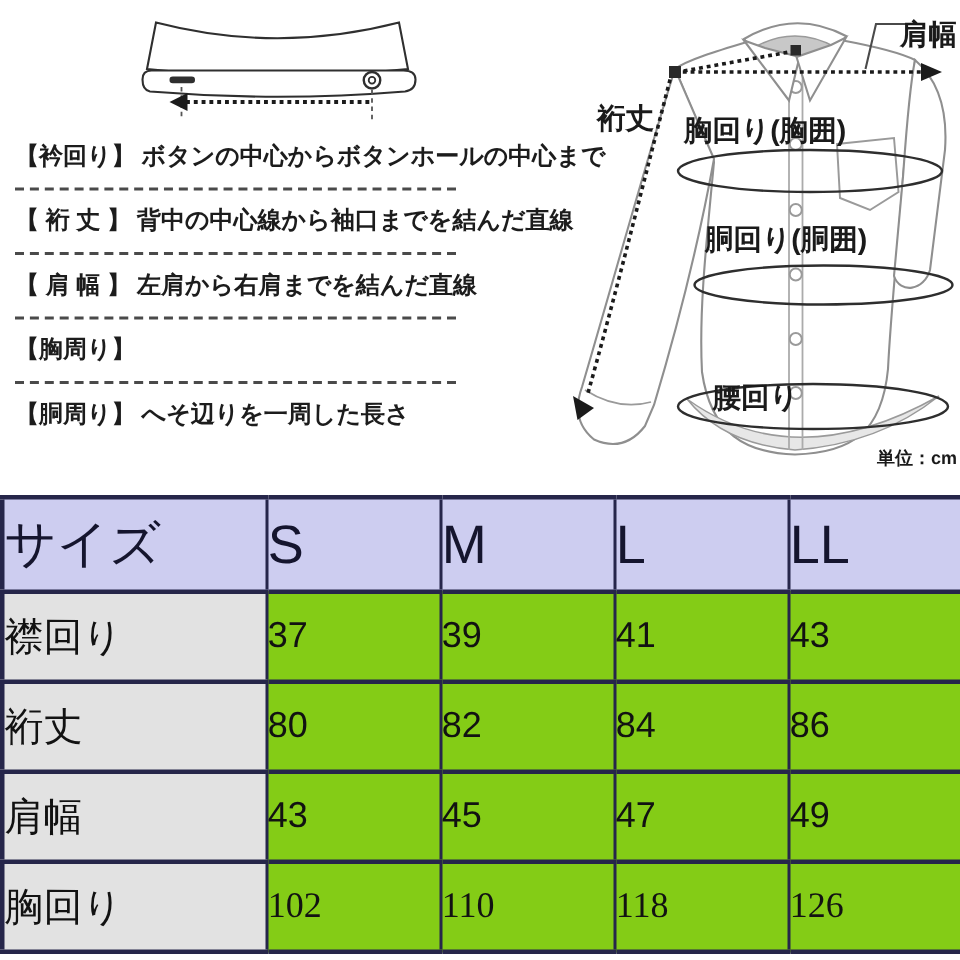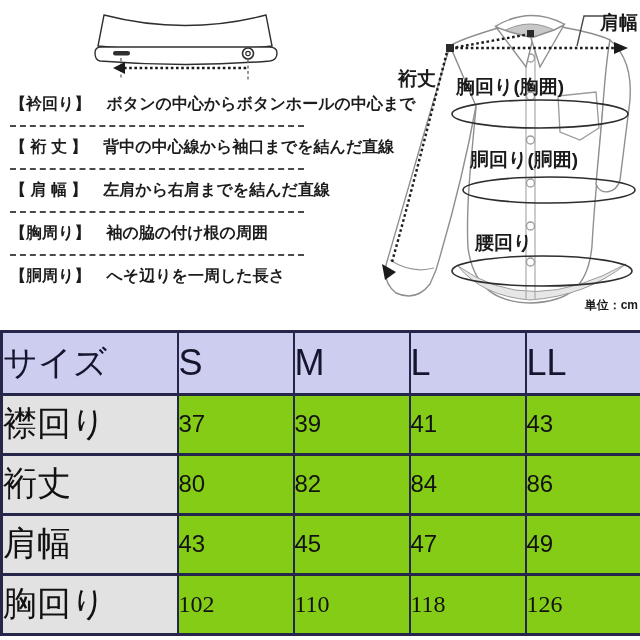--- a/index.html
+++ b/index.html
@@ -7,44 +7,44 @@
   body { font-family:"Liberation Sans","DejaVu Sans",sans-serif; color:#1c1c1c; }
   .canvas { position:relative; width:640px; height:640px; background:#fff; overflow:hidden; }
 
   
   .collar-svg { position:absolute; left:90px; top:6px; width:192px; height:80px; }
 
   
   .desc-list { position:absolute; left:10px; top:84px; width:372px; }
   .desc-item { height:41px; display:flex; align-items:center; white-space:nowrap;
                font-size:16px; font-weight:700; color:#1c1c1c; }
-  .desc-item .term { margin-right:16px;text-align:center; }
+  .desc-item .term { margin-right:4px;text-align:center; }
   .sep { width:294px; height:0; border-top:2px dashed #4a4a4a; }
 
   
   .shirt-wrap { position:absolute; left:378px; top:0; width:262px; height:328px; }
   .shirt-svg { position:absolute; left:0; top:0; width:262px; height:328px; }
   .slabel { position:absolute; font-size:19px; font-weight:700; color:#1a1a1a; white-space:nowrap; }
   .lbl-shoulder { left:222px; top:10px; }
   .lbl-sleeve   { left:20px;  top:66px; }
   .lbl-chest    { left:78px;  top:74px; }
   .lbl-waist    { left:92px;  top:147px; }
-  .lbl-hip      { left:97px;  top:230px;text-align:right; }
+  .lbl-hip      { left:97px;  top:252px;text-align:right; }
   .unit-note { position:absolute; right:2px; top:297px; font-size:12px; font-weight:700; color:#1a1a1a; }
 
   
   .size-table { position:absolute; left:0; top:330px; width:640px; height:306px;
                 border-collapse:collapse; table-layout:fixed;
                 border:3px solid #26264a; }
   .size-table td, .size-table th { border:solid #26264a; border-width:3px 2px;
                 text-align:left; vertical-align:middle; font-weight:400; }
   .size-table th { background:#cdcdf0; color:#15152e; font-size:34px; height:52px; }
   .size-table th.size-letter { font-size:36px; }
   .size-table td { background:#84cc16; color:#121212; font-size:24px; height:50px; }
-  .size-table td.rowlabel { background:#e2e2e2; font-size:34px; }
+  .size-table td.rowlabel { background:#e2e2e2; font-size:26px; }
   .size-table tr.num-serif td.val { font-family:"Liberation Serif","DejaVu Serif",serif; }
 </style>
 </head>
 <body>
 
 <div class="canvas">
 
   <svg class="collar-svg" viewBox="0 0 192 80">
     <path d="M8,40 L14,9 Q95,30 176,9 L182,40 Q95,49 8,40 Z" fill="#ffffff" stroke="#2f2f2f" stroke-width="1.4"></path>
     <path d="M5,47 Q5,41 11,41 L179,41 Q187,41 187,47 Q187,54 180,55 Q95,62 10,55 Q5,54 5,47 Z" fill="#ffffff" stroke="#2f2f2f" stroke-width="1.4"></path>
@@ -68,21 +68,20 @@
       <span class="dtext">背中の中心線から袖口までを結んだ直線</span>
     </div>
     <div class="sep"></div>
     <div class="desc-item">
       <span class="term">【 肩 幅 】</span>
       <span class="dtext">左肩から右肩までを結んだ直線</span>
     </div>
     <div class="sep"></div>
     <div class="desc-item">
       <span class="term">【胸周り】</span>
-      <span class="dtext">袖の脇の付け根の周囲</span>
     </div>
     <div class="sep"></div>
     <div class="desc-item">
       <span class="term">【胴周り】</span>
       <span class="dtext">へそ辺りを一周した長さ</span>
     </div>
   </div>
 
   <div class="shirt-wrap">
     <svg class="shirt-svg" viewBox="0 0 262 328">

